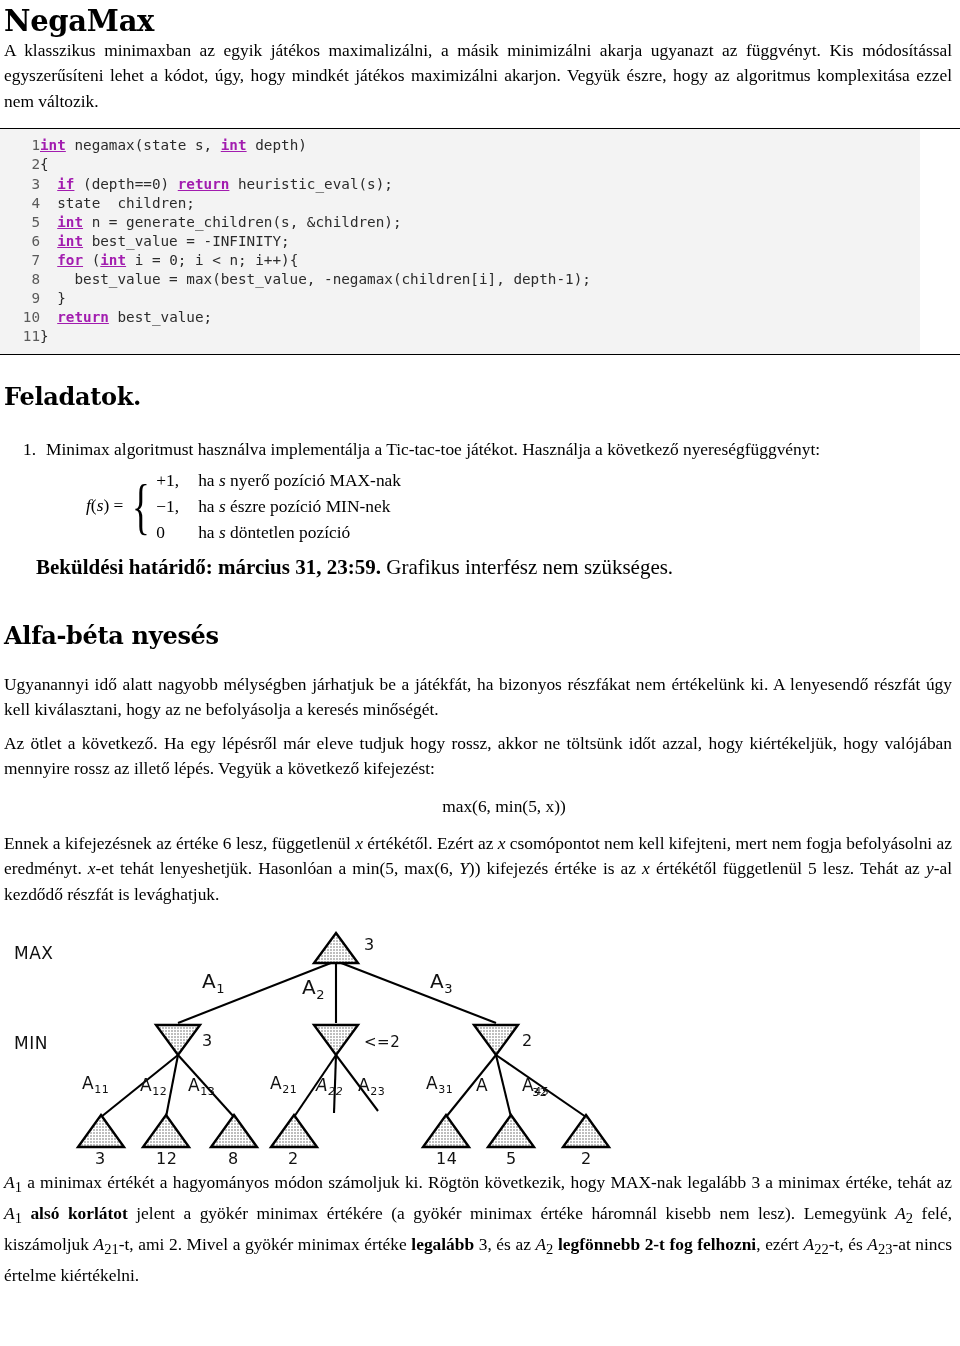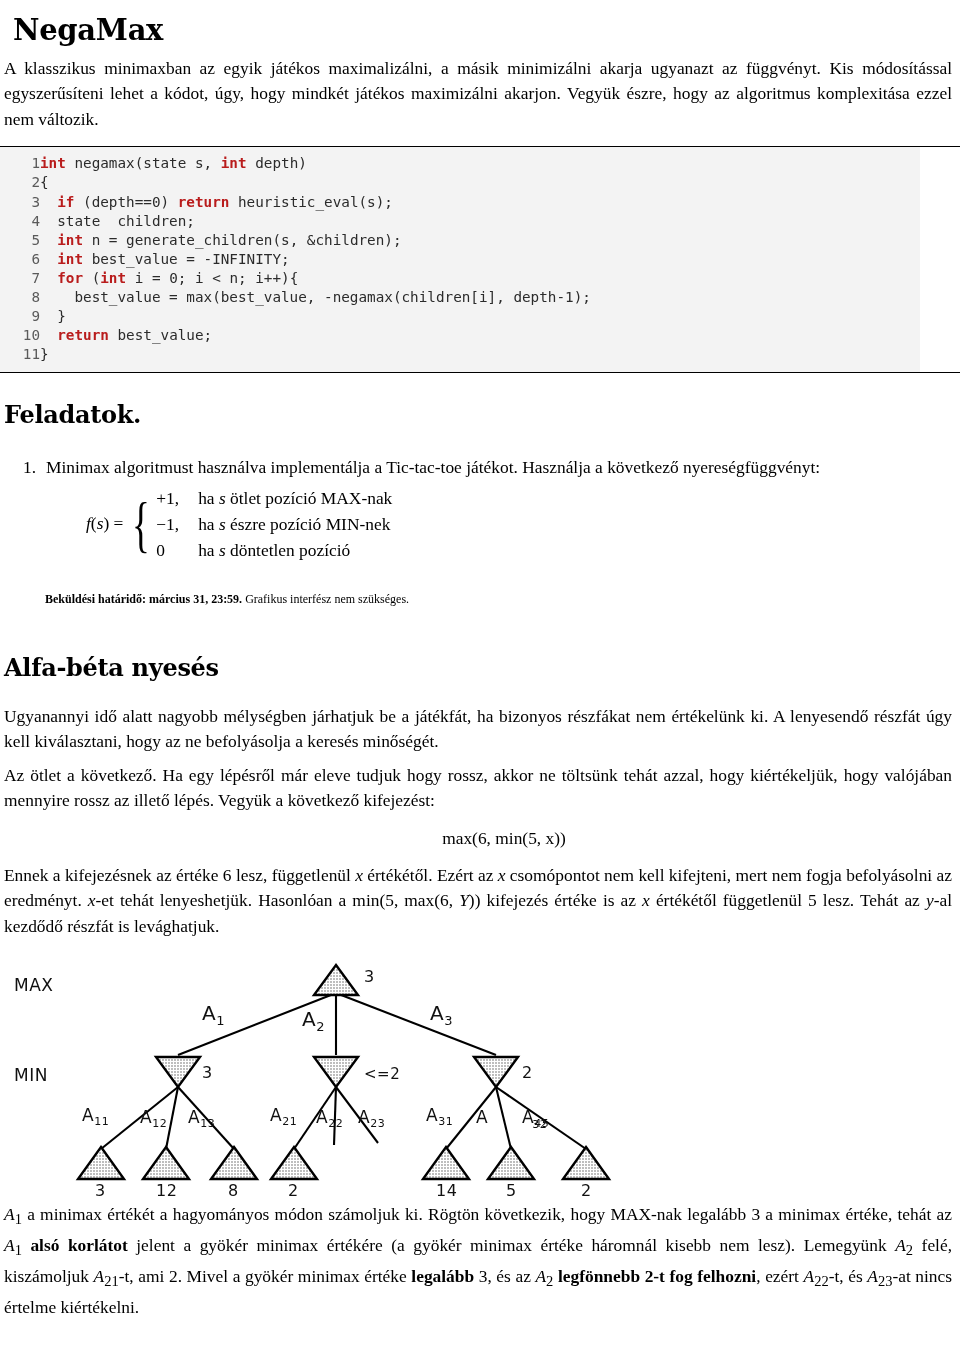--- a/index.html
+++ b/index.html
@@ -21,21 +21,21 @@
     height: 1346px;
     padding: 0;
   }
 
   
   h1.doc-title {
     font-family: "DejaVu Serif", "Liberation Serif", serif;
     font-size: 29px;
     font-weight: bold;
     letter-spacing: -0.3px;
-    margin: 9px;
+    margin: 0;
     padding: 6px 0 0 4px;
     line-height: 1.1;
   }
   h2.sec-title {
     font-family: "DejaVu Serif", "Liberation Serif", serif;
     font-size: 24px;
     font-weight: bold;
     letter-spacing: -0.3px;
     margin: 0;
     padding: 0 0 0 4px;
@@ -79,21 +79,21 @@
     white-space: pre;
   }
   td.ln {
     width: 40px;
     text-align: right;
     padding-right: 9px;
     color: #5a5a5a;
     user-select: none;
   }
   td.cd { color: #2b2b2b; }
-  .kw { color: #b91c1c; font-weight: bold; }
+  .kw { color: #a21caf; font-weight: bold; text-decoration: underline; }
 
   
   .tasks { margin-top: 26px; padding-left: 4px; }
   .task-row {
     display: flex;
     font-size: 17.4px;
     line-height: 25.5px;
   }
   .task-num {
     width: 32px;
@@ -131,23 +131,23 @@
   .case-row {
     display: flex;
     line-height: 26px;
     white-space: nowrap;
   }
   .case-val { width: 42px; flex: 0 0 42px; }
   .case-txt { }
   .ital { font-style: italic; }
 
   .deadline {
-    margin-top: 24px;
-    padding-left: 45px;
-    font-size: 12px;
+    margin-top: 10px;
+    padding-left: 36px;
+    font-size: 21px;
     line-height: 25.5px;
   }
   .deadline b { font-weight: bold; }
 
   
   .display-math {
     text-align: center;
     font-size: 17.4px;
     margin: 14px 0 14px 0;
     padding-left: 48px;
@@ -245,21 +245,21 @@
       <div class="task-body">Minimax algoritmust használva implementálja a Tic-tac-toe játékot. Használja a következő nyereségfüggvényt:</div>
     </div>
   </div>
 
   <div class="formula">
     <span class="fhead"><span class="ital">f</span><span class="paren">(</span><span class="ital">s</span><span class="paren">) =</span></span>
     <span class="brace">{</span>
     <span class="cases" id="formula-cases">
         <div class="case-row">
           <span class="case-val">+1,</span>
-          <span class="case-txt"><span>ha </span><span class="ital">s</span><span> ötlet pozíció MAX-nak</span></span>
+          <span class="case-txt"><span>ha </span><span class="ital">s</span><span> nyerő pozíció MAX-nak</span></span>
         </div>
         <div class="case-row">
           <span class="case-val">−1,</span>
           <span class="case-txt"><span>ha </span><span class="ital">s</span><span> észre pozíció MIN-nek</span></span>
         </div>
         <div class="case-row">
           <span class="case-val">0</span>
           <span class="case-txt"><span>ha </span><span class="ital">s</span><span> döntetlen pozíció</span></span>
         </div>
       </span>
@@ -270,21 +270,21 @@
   </div>
 
   <div class="sp28"></div>
   <div class="sp14"></div>
   <h2 class="sec-title">Alfa-béta nyesés</h2>
 
   <div class="sp22"></div>
   <p class="body">Ugyanannyi idő alatt nagyobb mélységben járhatjuk be a játékfát, ha bizonyos részfákat nem értékelünk ki. A lenyesendő részfát úgy kell kiválasztani, hogy az ne befolyásolja a keresés minőségét.</p>
 
   <div class="sp8"></div>
-  <p class="body">Az ötlet a következő. Ha egy lépésről már eleve tudjuk hogy rossz, akkor ne töltsünk tehát azzal, hogy kiértékeljük, hogy valójában mennyire rossz az illető lépés. Vegyük a következő kifejezést:</p>
+  <p class="body">Az ötlet a következő. Ha egy lépésről már eleve tudjuk hogy rossz, akkor ne töltsünk időt azzal, hogy kiértékeljük, hogy valójában mennyire rossz az illető lépés. Vegyük a következő kifejezést:</p>
 
   <div class="display-math">max(6, min(5, x))</div>
 
   <p class="body">
     <span>Ennek a kifejezésnek az értéke 6 lesz, függetlenül </span><span class="ital">x</span><span> értékétől. Ezért az </span><span class="ital">x</span><span> csomópontot nem kell kifejteni, mert nem fogja befolyásolni az eredményt. </span><span class="ital">x</span><span>-et tehát lenyeshetjük. Hasonlóan a min(5, max(6, </span><span class="ital">Y</span><span>)) kifejezés értéke is az </span><span class="ital">x</span><span> értékétől függetlenül 5 lesz. Tehát az </span><span class="ital">y</span><span>-al kezdődő részfát is levághatjuk.</span>
   </p>
 
   <div class="sp8"></div>
 
   <div class="figure">
@@ -368,21 +368,21 @@
 
     <div class="fig-label" style="left:196px; top:44px; font-size:20px;"><span>A</span><sub style="font-size:13px;">1</sub></div>
     <div class="fig-label" style="left:296px; top:50px; font-size:20px;"><span>A</span><sub style="font-size:13px;">2</sub></div>
     <div class="fig-label" style="left:424px; top:44px; font-size:20px;"><span>A</span><sub style="font-size:13px;">3</sub></div>
 
     <div class="fig-label" style="left:76px; top:148px; font-size:17px;"><span>A</span><sub style="font-size:11px;">11</sub></div>
     <div class="fig-label" style="left:134px; top:150px; font-size:17px;"><span>A</span><sub style="font-size:11px;">12</sub></div>
     <div class="fig-label" style="left:182px; top:150px; font-size:17px;"><span>A</span><sub style="font-size:11px;">13</sub></div>
 
     <div class="fig-label" style="left:264px; top:148px; font-size:17px;"><span>A</span><sub style="font-size:11px;">21</sub></div>
-    <div class="fig-label" style="left:310px; top:150px; font-size:17px;"><span>A</span><sub style="font-size:11px;">22</sub></div>
+    <div class="fig-label" style="left:310px; top:150px; font-size:17px;font-style:italic;"><span>A</span><sub style="font-size:11px;">22</sub></div>
     <div class="fig-label" style="left:352px; top:150px; font-size:17px;"><span>A</span><sub style="font-size:11px;">23</sub></div>
 
     <div class="fig-label" style="left:420px; top:148px; font-size:17px;"><span>A</span><sub style="font-size:11px;">31</sub></div>
     <div class="fig-label" style="left:470px; top:150px; font-size:17px;"><span>A</span><sub style="font-size:11px;margin-left:44px;">32</sub></div>
     <div class="fig-label" style="left:516px; top:150px; font-size:17px;"><span>A</span><sub style="font-size:11px;">45</sub></div>
 
     <div class="fig-label" style="left:89px;  top:224px; font-size:16px;">3</div>
     <div class="fig-label" style="left:150px; top:224px; font-size:16px;">12</div>
     <div class="fig-label" style="left:222px; top:224px; font-size:16px;">8</div>
     <div class="fig-label" style="left:282px; top:224px; font-size:16px;">2</div>

